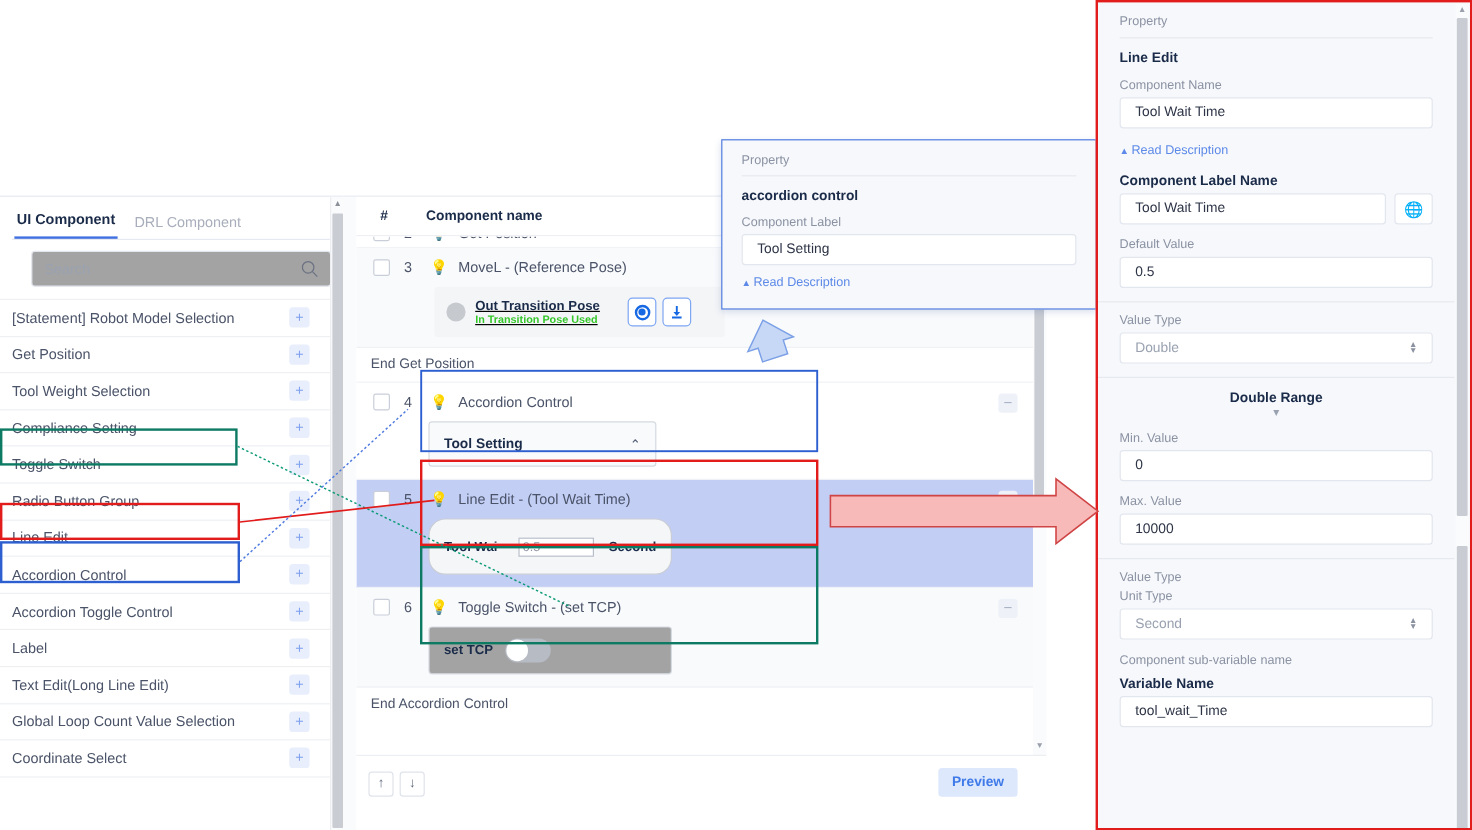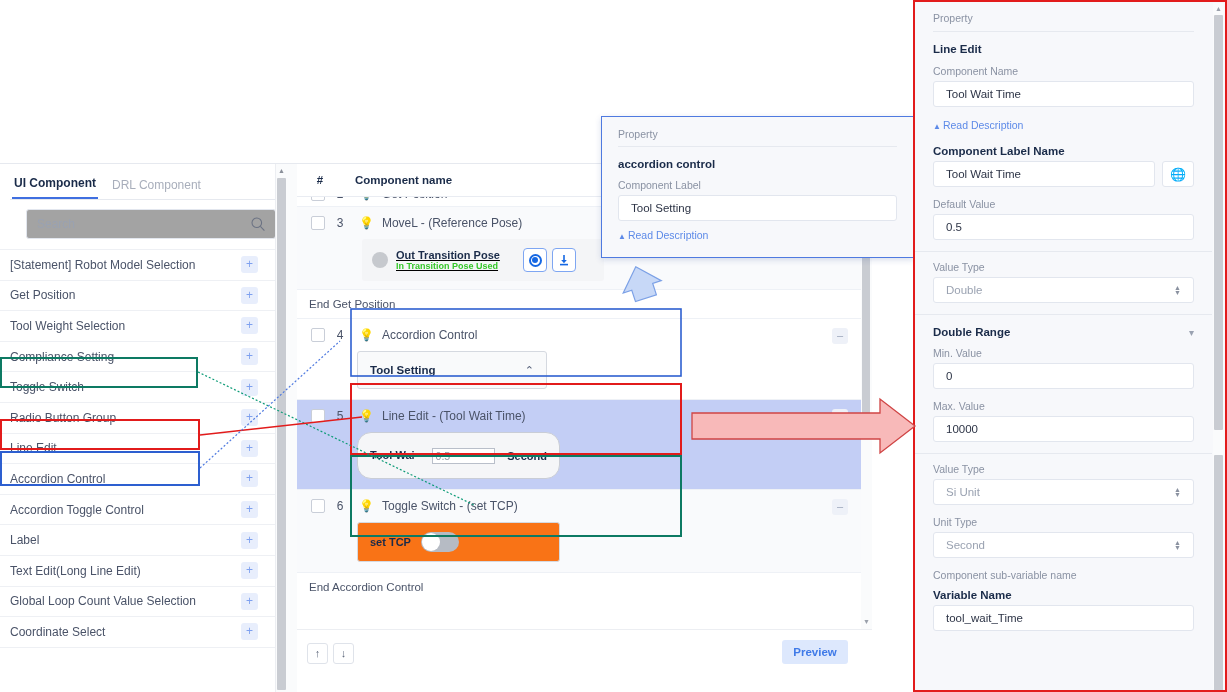--- a/index.html
+++ b/index.html
@@ -108,21 +108,21 @@
   }
   .lineedit-panel .le-label { font-size: 11px; font-weight:bold; color:#1a2b49; white-space:nowrap; }
   .lineedit-panel .le-input {
     width: 63px; height: 16px; border:1px solid #b9bfca; background:#fff;
     font-size: 10.5px; color:#8d94a2; padding: 0 3px; line-height:15px;
   }
   .lineedit-panel .le-unit { font-size: 11px; font-weight:bold; color:#1a2b49; margin-left:auto; }
 
   .toggle-panel {
     margin: 0 0 10px 60px; width: 203px; border:1px solid #d5d9e0; border-radius: 3px;
-    background:#f97316; height: 40px; display:flex; align-items:center; padding: 0 12px; gap: 10px;
+    background:#a3a3a3; height: 40px; display:flex; align-items:center; padding: 0 12px; gap: 10px;
   }
   .toggle-panel .tg-label { font-size: 11px; font-weight:bold; color:#1a2b49; }
   .tg-switch { width: 38px; height: 20px; border-radius: 10px; background:#b6bbc4; position:relative; }
   .tg-switch .knob { position:absolute; left:1px; top:1px; width:18px; height:18px; border-radius:50%; background:#fff; }
 
   .otp-row {
     margin: 0 0 0 65px; width: 242px; height: 42px; background:#f4f5f7;
     border-radius: 3px; display:flex; align-items:center; padding: 0 10px; gap: 8px;
   }
   .otp-dot { width: 16px; height: 16px; border-radius:50%; background:#c6c9ce; }
@@ -191,20 +191,21 @@
   .rp-input-row { display:flex; margin: 0 18px 11px 18px; gap: 7px; }
   .rp-input-row .rp-input { margin: 0; flex: 1; }
   .globe-btn {
     width: 32px; height: 26px; border:1px solid #e2e6ee; border-radius:3px; background:#fff;
     display:flex; align-items:center; justify-content:center; color:#7a8294; font-size:13px;
   }
   .rp-section-div { height:1px; background:#e6e9ef; margin: 3px 0 9px 0; }
   .rp-section-hdr {
     display:flex; align-items:center; justify-content:space-between;
     padding: 2px 18px 9px 18px;
+    flex-direction: column;
   }
   .rp-section-hdr .t { font-size: 11.5px; font-weight:bold; color:#1a2b49; }
   .rp-section-hdr .c { font-size: 10px; color:#9aa2b1; }
   .spin { display:flex; flex-direction:column; line-height:5px; font-size: 7px; color:#8a91a0; }
 
   .rp-scroll { position:absolute; right:1px; top:1px; width: 11px; bottom:1px; background:#fafbfc; }
   .rp-scroll .thumb { position:absolute; left:1px; top: 12px; width: 9px; height: 415px; background:#c9ccd2; border-radius:1px; }
   .rp-scroll .thumb2 { position:absolute; left:1px; top: 452px; width: 9px; height: 238px; background:#c9ccd2; border-radius:1px; }
   .rp-scroll .arw { position:absolute; left:2px; top:2px; font-size:7px; color:#9aa0ab; }
 
@@ -461,27 +462,20 @@
 
       <div class="rp-flabel">Min. Value</div>
       <div class="rp-input">0</div>
 
       <div class="rp-flabel">Max. Value</div>
       <div class="rp-input">10000</div>
 
       <div class="rp-section-div"></div>
 
       <div class="rp-flabel">Value Type</div>
-      <div class="rp-input sel">
-        <span>Si Unit</span>
-        <span class="spin">
-            <span>▲</span>
-            <span>▼</span>
-          </span>
-      </div>
 
       <div class="rp-flabel">Unit Type</div>
       <div class="rp-input sel">
         <span>Second</span>
         <span class="spin">
             <span>▲</span>
             <span>▼</span>
           </span>
       </div>
 

